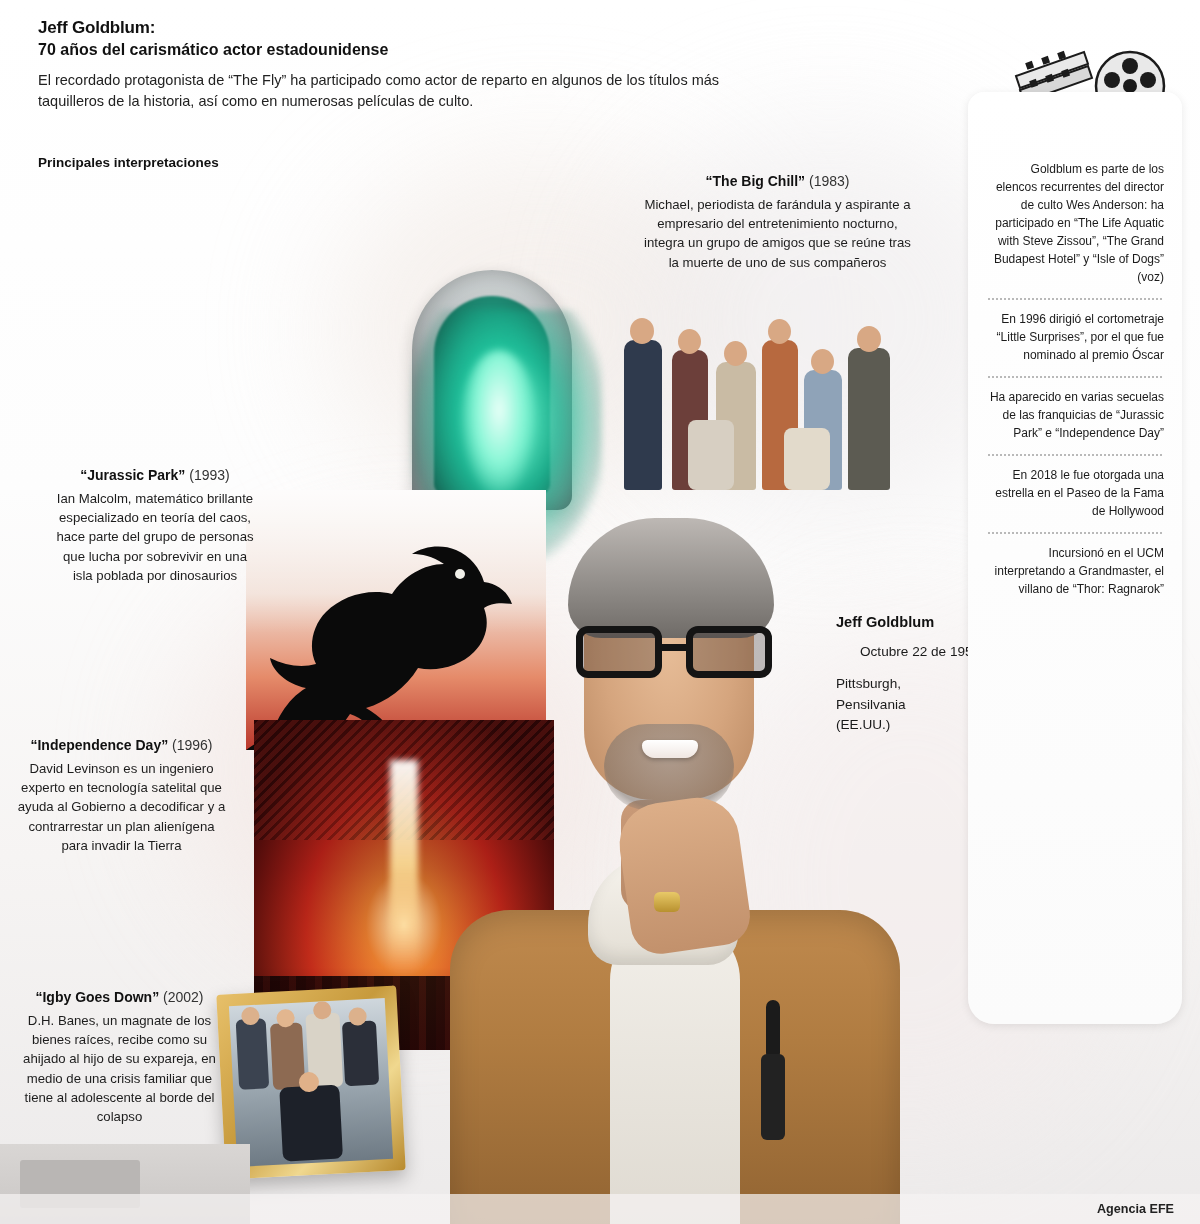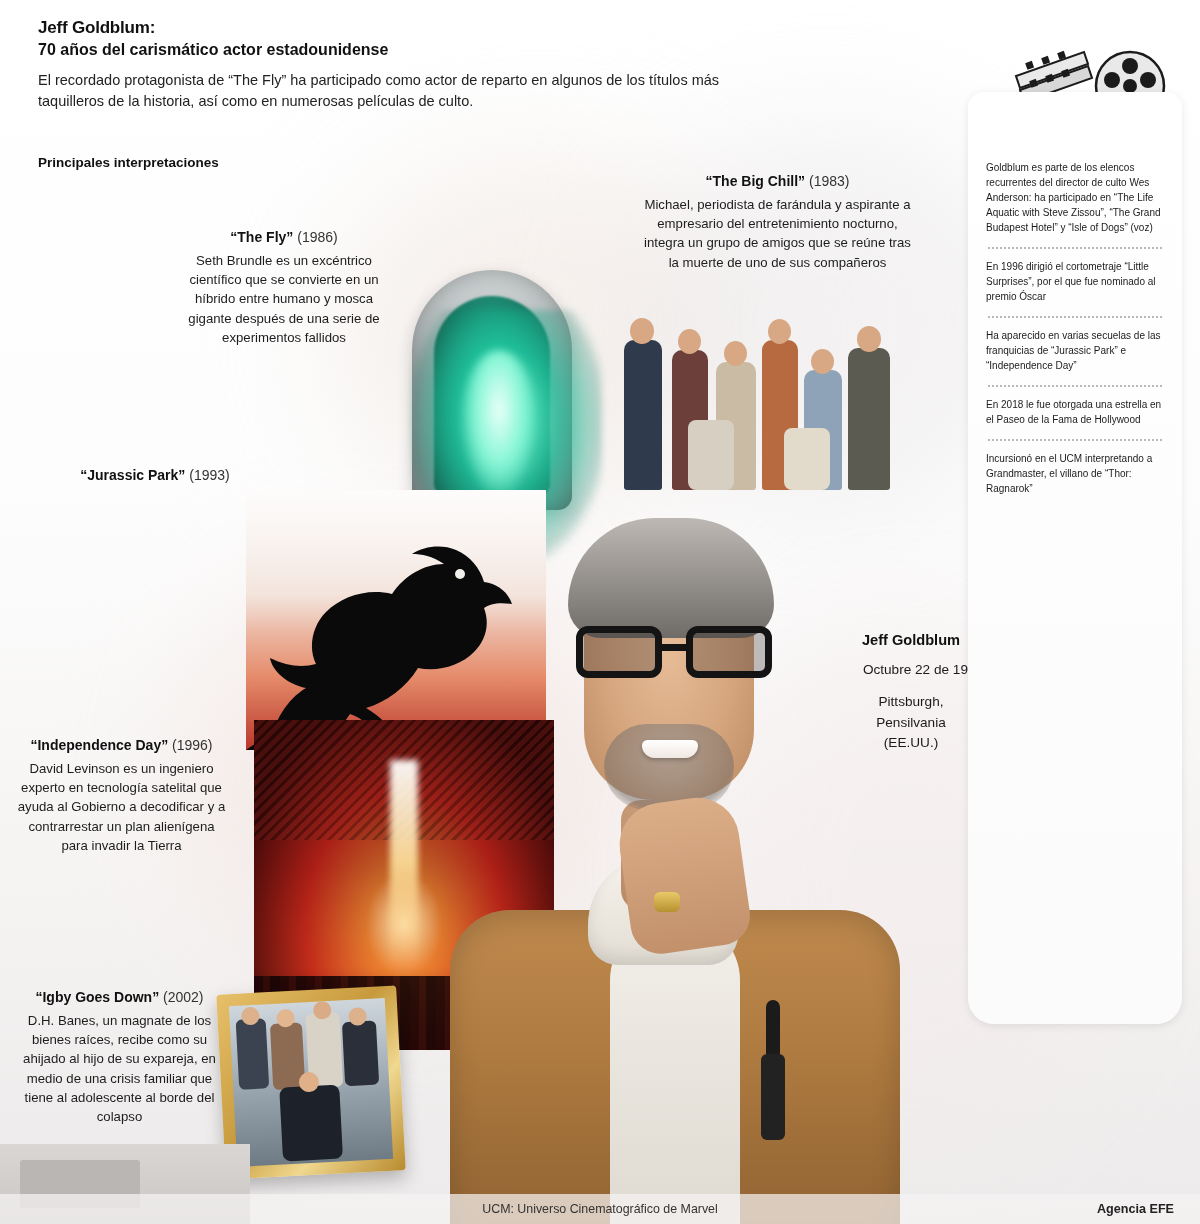--- a/index.html
+++ b/index.html
@@ -48,21 +48,21 @@
 
   
   .rail{
     position:absolute;left:968px;top:92px;width:214px;height:932px;
     background:linear-gradient(180deg,#ffffff 0%,#fbfbfb 100%);
     border-radius:16px 16px 26px 26px;
     box-shadow:0 2px 10px rgba(0,0,0,.09);
     padding:16px 16px 20px;
     box-sizing:border-box;
   }
-  .rail .item{font-size:10px;line-height:1.5;text-align:left;color:#1b1b1b;padding:10px 2px 12px;}
+  .rail .item{font-size:12px;line-height:1.5;text-align:right;color:#1b1b1b;padding:10px 2px 12px;}
   .rail .sep{border-top:2px dotted #b9b9b9;margin:0 4px;}
   .rail .item:first-child{padding-top:52px;}
 
   
   .reel{position:absolute;left:1010px;top:46px;width:170px;height:80px;}
 
   
   .photo-stage{position:absolute;left:236px;top:160px;width:760px;height:1064px;}
 
   
@@ -208,21 +208,21 @@
     border-radius:42px 42px 30px 30px;
     transform:rotate(-8deg);
   }
   .ring{position:absolute;left:218px;top:452px;width:26px;height:20px;background:linear-gradient(180deg,#e8c968,#b8912f);border-radius:6px;}
   .mic{
     position:absolute;left:330px;top:560px;width:14px;height:60px;background:#1b1b1b;border-radius:7px;
   }
   .mic:after{content:"";position:absolute;left:-5px;top:54px;width:24px;height:86px;background:#222;border-radius:6px;}
 
   
-  #name-block{position:absolute;left:836px;top:632px;width:150px;text-align:center;}
+  #name-block{position:absolute;left:836px;top:614px;width:150px;}
   #name-block .nm{font-size:14.6px;font-weight:bold;margin-bottom:12px;}
   #name-block .ln{font-size:13.6px;line-height:1.5;color:#1b1b1b;}
 
   
   .footer{
     position:absolute;left:0;bottom:0;width:1200px;height:30px;
     background:rgba(245,243,242,.72);
   }
   .footnote{position:absolute;left:0;bottom:8px;width:1200px;text-align:center;font-size:12.4px;color:#333;}
   .credit{position:absolute;right:26px;bottom:8px;font-size:12.6px;color:#222;font-weight:bold;}
@@ -330,33 +330,27 @@
   </div>
 
   <div class="cap" id="cap-bigchill">
     <div class="cap-h">
       <b>“The Big Chill”</b>
       <span>(1983)</span>
     </div>
     <div class="cap-b">Michael, periodista de farándula y aspirante a empresario del entretenimiento nocturno, integra un grupo de amigos que se reúne tras la muerte de uno de sus compañeros</div>
   </div>
 
-  <div class="cap" id="cap-fly">
-    <div class="cap-h">
-      <b>“The Fly”</b>
-      <span>(1986)</span>
-    </div>
-    <div class="cap-b">Seth Brundle es un excéntrico científico que se convierte en un híbrido entre humano y mosca gigante después de una serie de experimentos fallidos</div>
-  </div>
 
   <div class="cap" id="cap-jurassic">
     <div class="cap-h">
       <b>“Jurassic Park”</b>
       <span>(1993)</span>
     </div>
+    <div class="cap-b">Ian Malcolm, matemático brillante especializado en teoría del caos, hace parte del grupo de personas que lucha por sobrevivir en una isla poblada por dinosaurios</div>
   </div>
 
   <div class="cap" id="cap-independence">
     <div class="cap-h">
       <b>“Independence Day”</b>
       <span>(1996)</span>
     </div>
     <div class="cap-b">David Levinson es un ingeniero experto en tecnología satelital que ayuda al Gobierno a decodificar y a contrarrestar un plan alienígena para invadir la Tierra</div>
   </div>
 
@@ -405,16 +399,15 @@
     <div class="sep"></div>
     <div class="item">Ha aparecido en varias secuelas de las franquicias de “Jurassic Park” e “Independence Day”</div>
     <div class="sep"></div>
     <div class="item">En 2018 le fue otorgada una estrella en el Paseo de la Fama de Hollywood</div>
     <div class="sep"></div>
     <div class="item">Incursionó en el UCM interpretando a Grandmaster, el villano de “Thor: Ragnarok”</div>
   </div>
 
   <div class="bl-block"></div>
   <div class="footer"></div>
-  <div class="footnote">UCM: Universo Cinematográfico de Marvel</div>
   <div class="credit">Agencia EFE</div>
 
 </div>
 
 </body></html>

